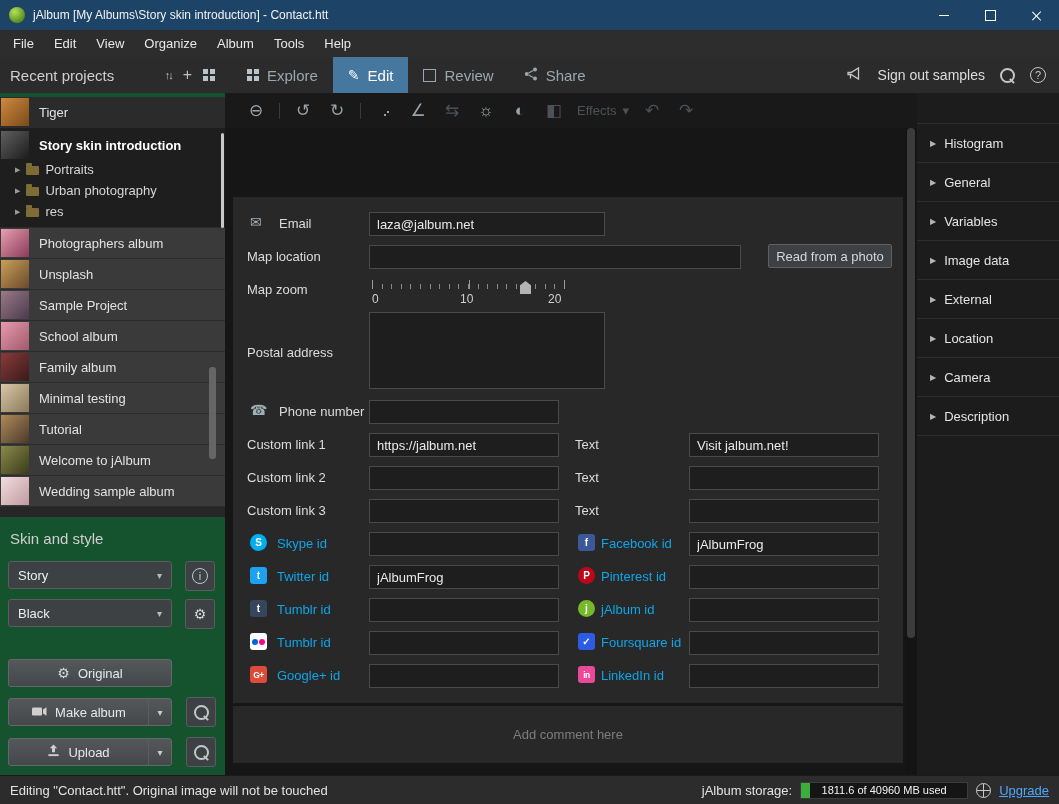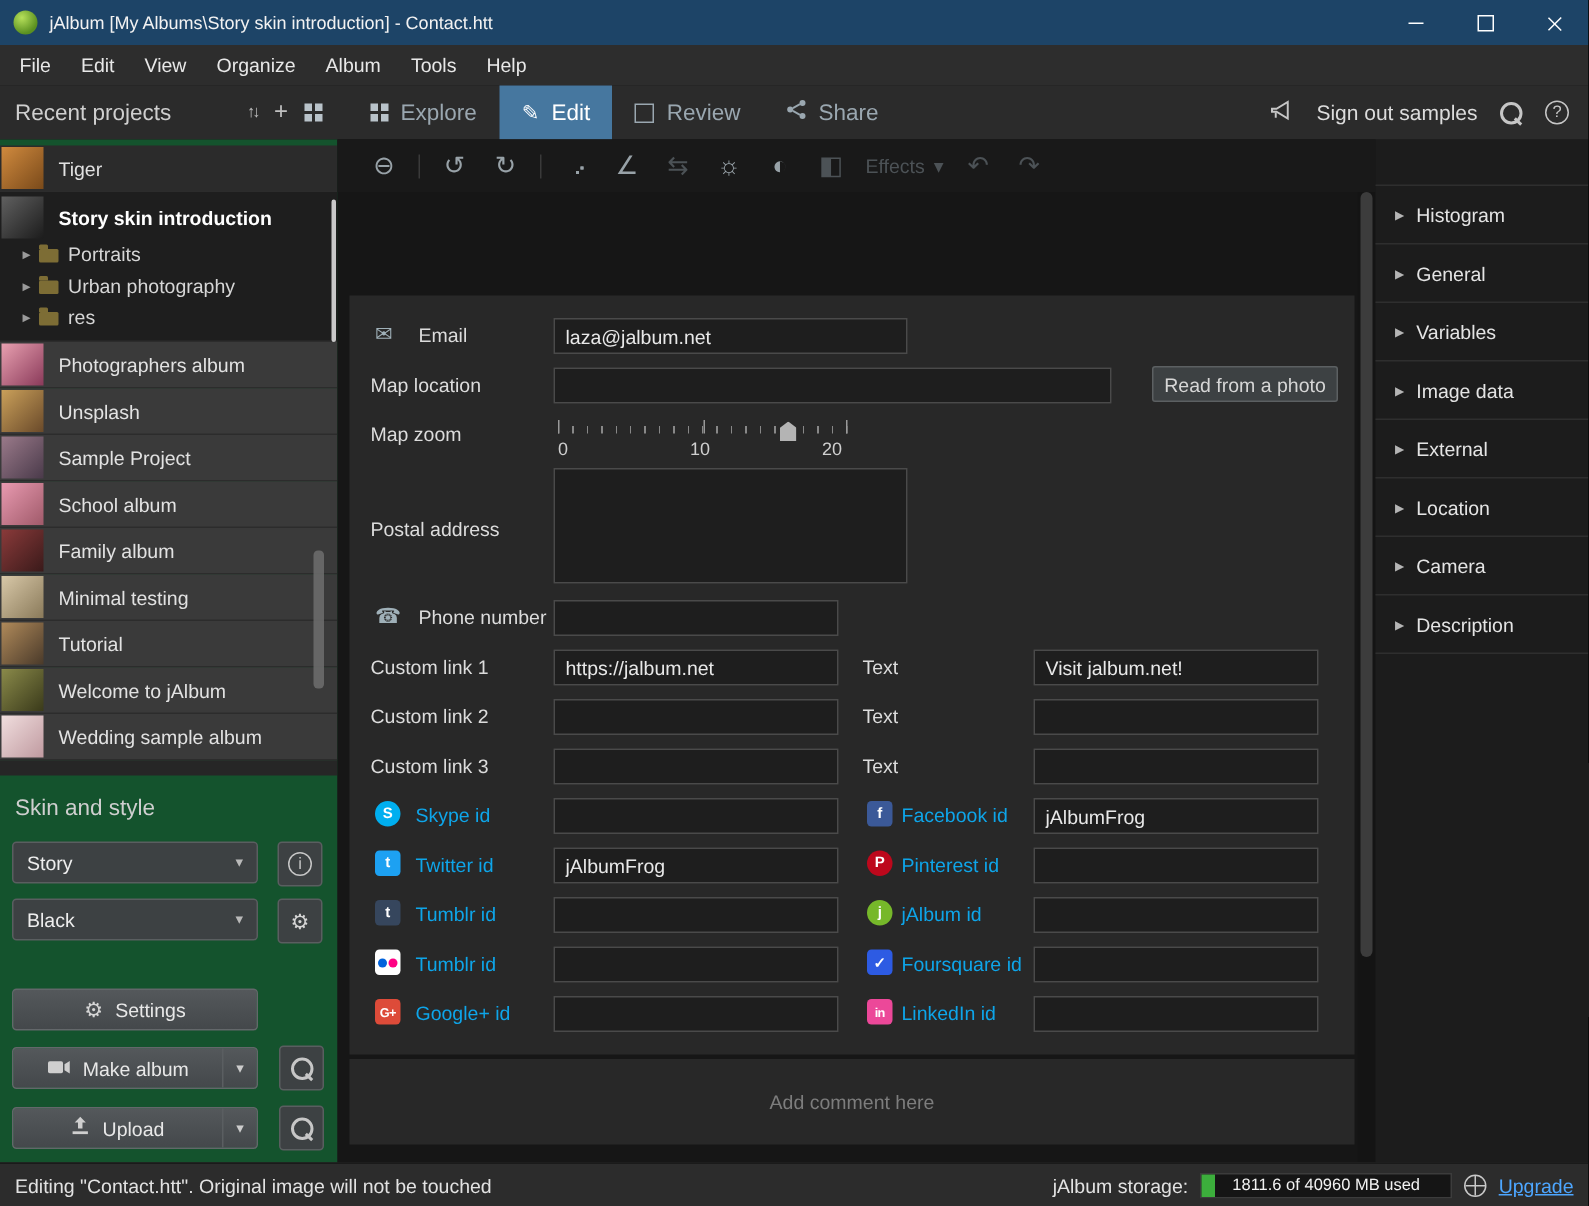--- a/index.html
+++ b/index.html
@@ -310,21 +310,21 @@
       <span class="dropdown">
         <span>Black</span>
         <span class="drop-arr">▾</span>
       </span>
       <span class="sq-btn">
           <span class="gear-ic">⚙</span>
         </span>
     </div>
     <div class="settings-btn">
       <span class="gear-ic">⚙</span>
-      <span>Settings</span>
+      <span>Original</span>
     </div>
     <div class="tool-row">
       <span class="split-btn">
         <span class="split-main">
           <span><svg width="16" height="12" viewBox="0 0 16 12">
                 <rect x="1" y="2.5" width="10" height="8" rx="1.2" fill="#cfcfcf"></rect>
                 <path d="M12 4.5l3.5-2.2v8.4L12 8.5z" fill="#cfcfcf"></path>
               </svg></span>
           <span>Make album</span>
         </span>

